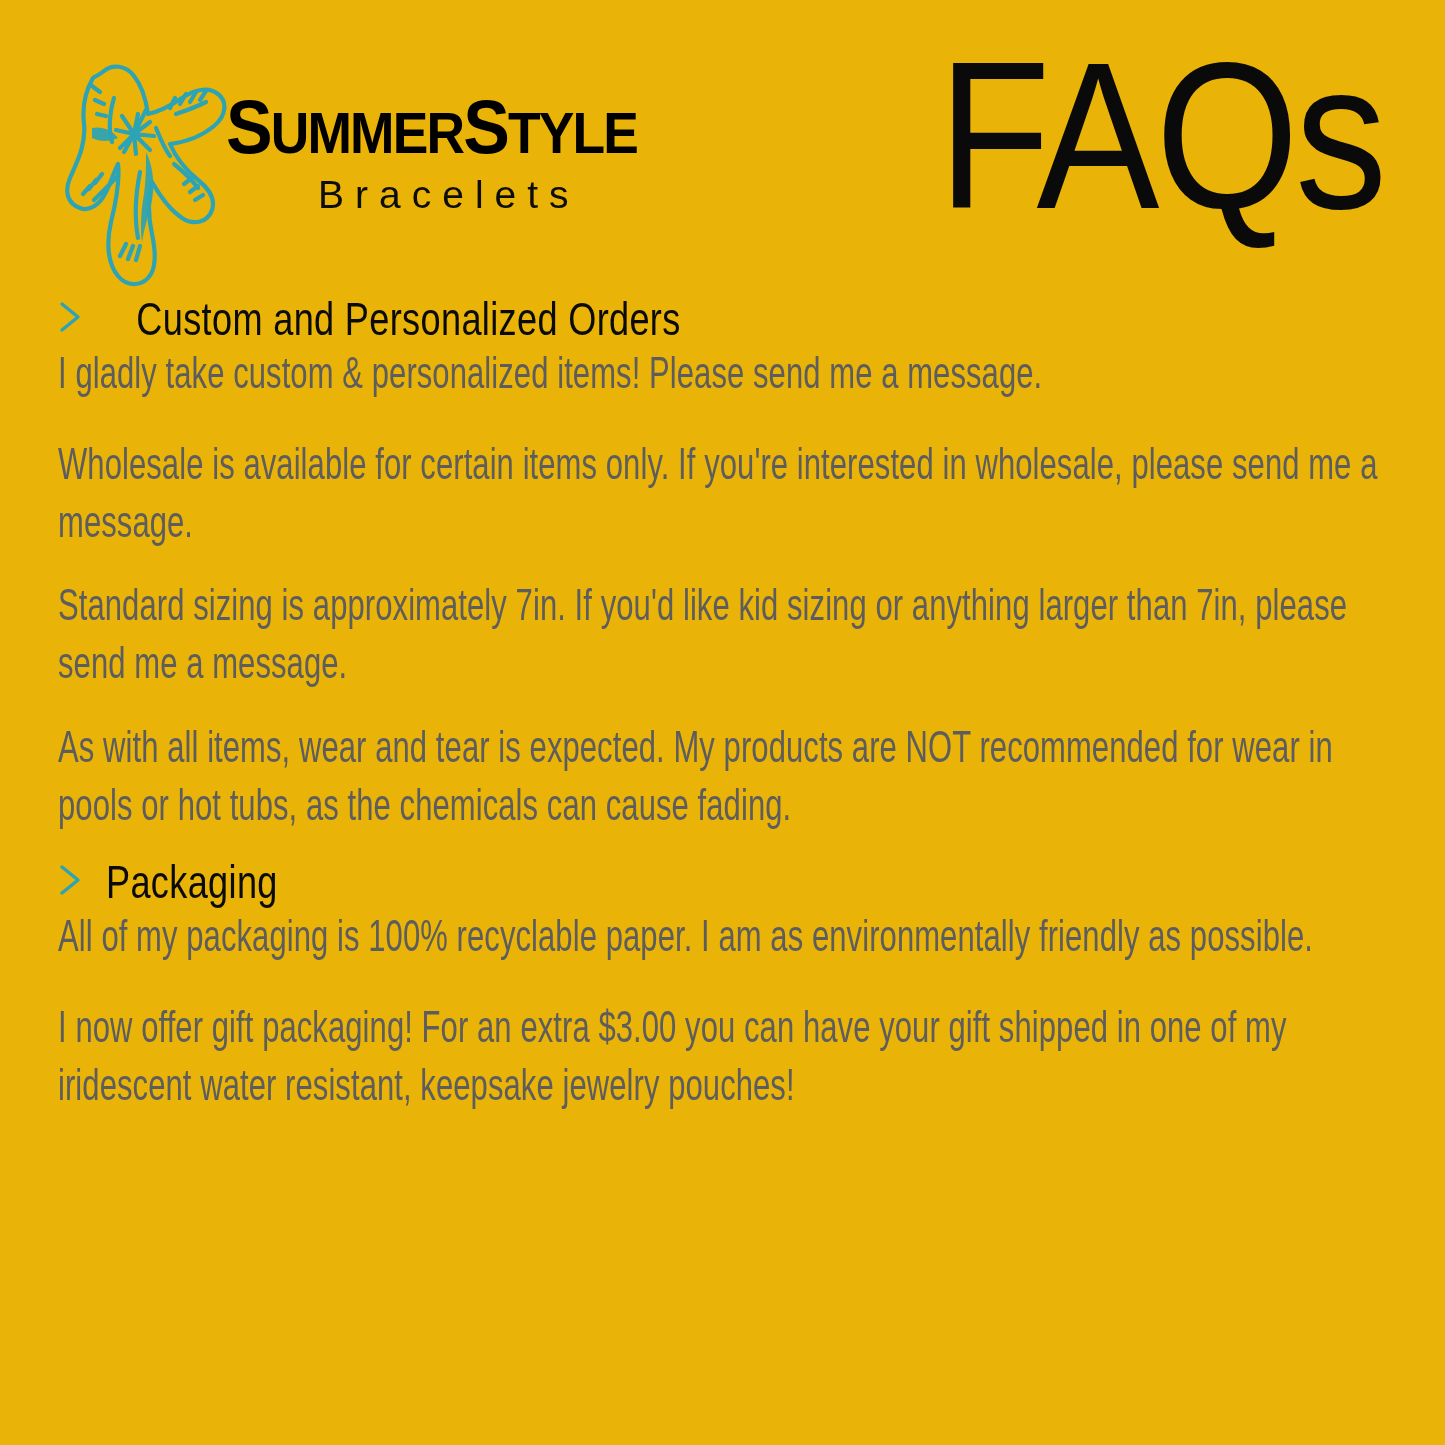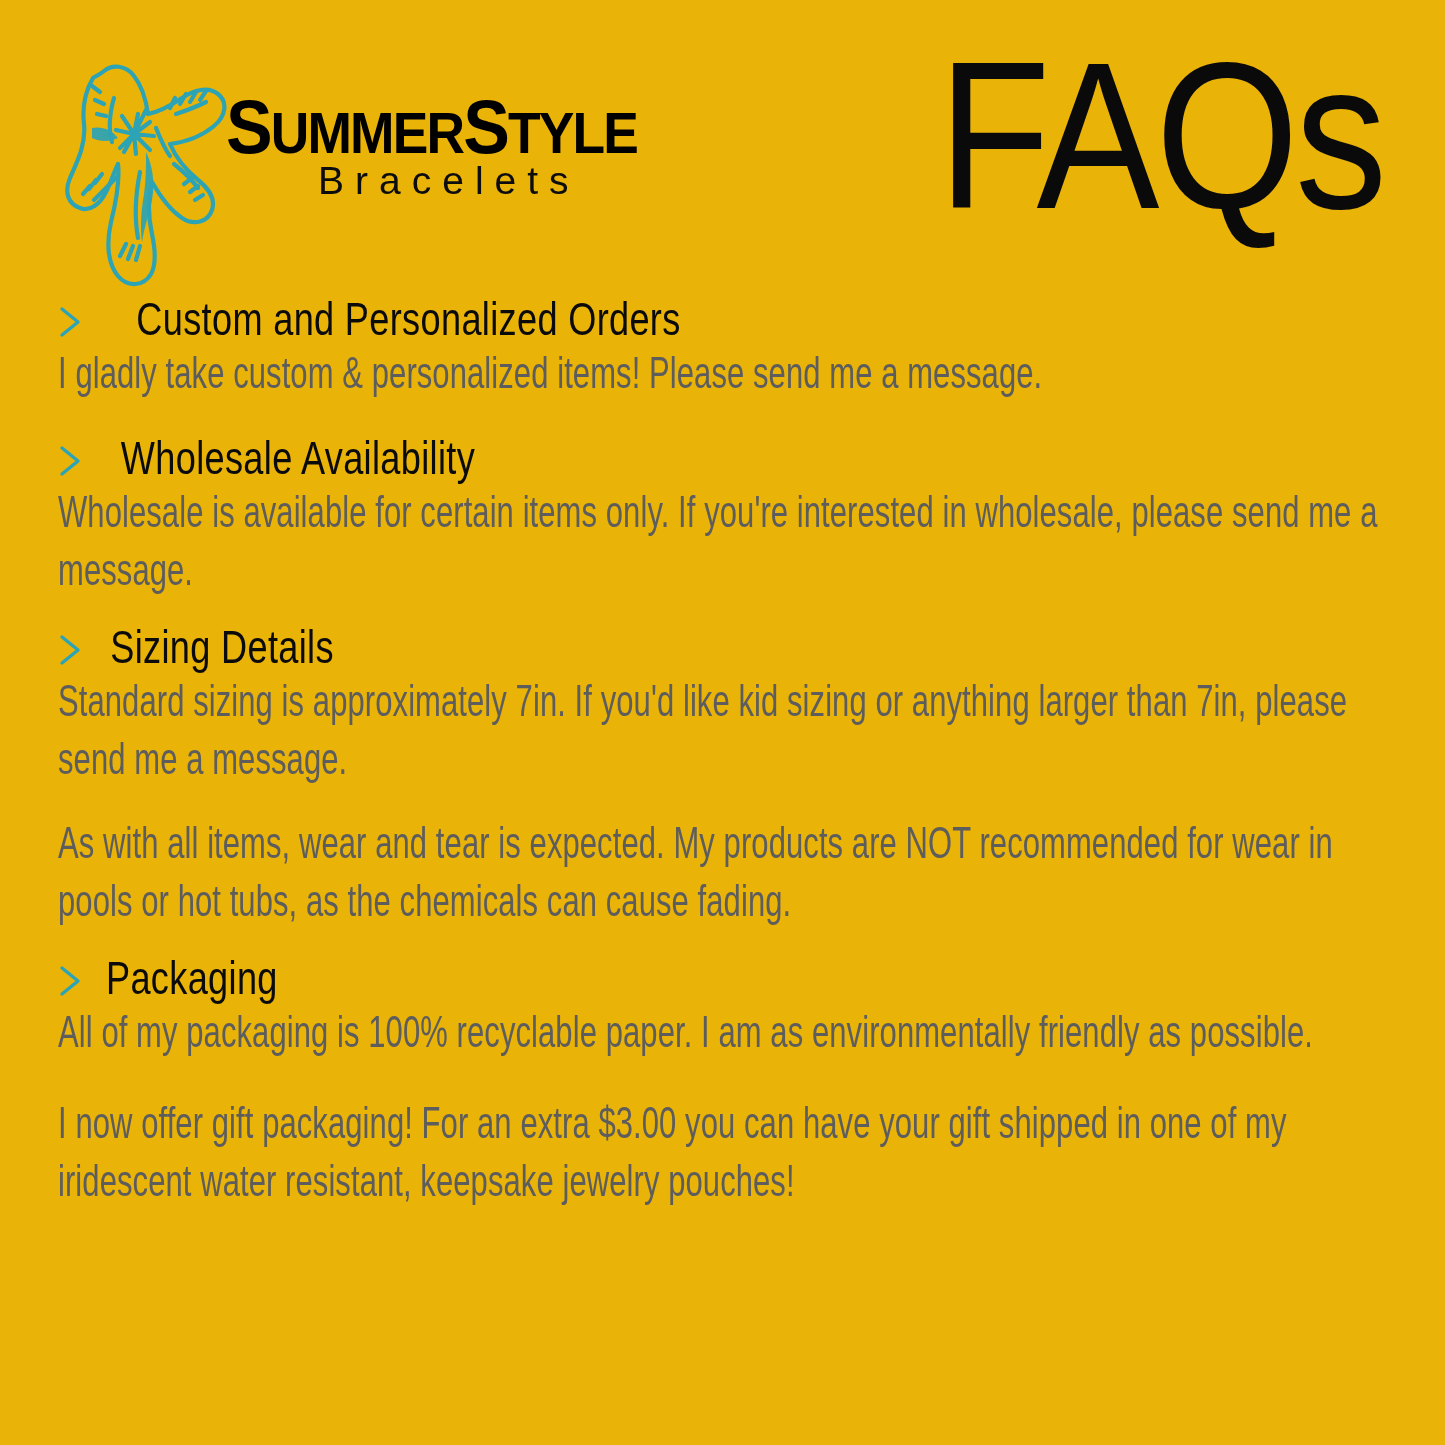--- a/index.html
+++ b/index.html
@@ -64,21 +64,21 @@
   }
   .brand-wordmark .cap { font-size: 76px; }
   .brand-wordmark .sm  { font-size: 58px; }
 
   .brand-sub {
     font-family: "Liberation Sans", sans-serif;
     font-weight: 400;
     font-size: 39px;
     letter-spacing: 11px;
     color: #0d0d0d;
-    margin-top: 0;
+    margin-top: 14px;
     margin-left: 92px;
     white-space: nowrap;
   }
 
   .faq-title {
     position: absolute;
     right: 62px;
     top: 30px;
     font-family: "Liberation Sans", sans-serif;
     font-weight: 400;
@@ -98,21 +98,21 @@
     margin-top: 12px;
   }
 
   .faq-item {
     margin-bottom: 40px;
   }
   .faq-item:last-child { margin-bottom: 0; }
 
   .faq-question {
     display: flex;
-    align-items: center;
+    align-items: flex-start;
     margin: 0 0 4px 0;
     white-space: nowrap;
   }
 
   .chev {
     flex: 0 0 auto;
     width: 26px;
     height: 34px;
     margin-right: 8px;
     position: relative;
@@ -206,36 +206,24 @@
       <div class="faq-question">
         <svg class="chev" viewBox="0 0 26 34" aria-hidden="true">
           <path d="M4 4 L20 17 L4 30" fill="none" stroke="#2CA4B6" stroke-width="3.4" stroke-linecap="round" stroke-linejoin="round"></path>
         </svg>
         <span class="q-text">Custom and Personalized Orders</span>
       </div>
       <div class="faq-answer">I gladly take custom &amp; personalized items! Please send me a message.</div>
     </div>
 
     <div class="faq-item">
-      <div class="faq-question">
-        <svg class="chev" viewBox="0 0 26 34" aria-hidden="true">
-          <path d="M4 4 L20 17 L4 30" fill="none" stroke="#2CA4B6" stroke-width="3.4" stroke-linecap="round" stroke-linejoin="round"></path>
-        </svg>
-        <span class="q-text">Wholesale Availability</span>
-      </div>
       <div class="faq-answer">Wholesale is available for certain items only. If you're interested in wholesale, please send me a message.</div>
     </div>
 
     <div class="faq-item">
-      <div class="faq-question">
-        <svg class="chev" viewBox="0 0 26 34" aria-hidden="true">
-          <path d="M4 4 L20 17 L4 30" fill="none" stroke="#2CA4B6" stroke-width="3.4" stroke-linecap="round" stroke-linejoin="round"></path>
-        </svg>
-        <span class="q-text">Sizing Details</span>
-      </div>
       <div class="faq-answer">Standard sizing is approximately 7in. If you'd like kid sizing or anything larger than 7in, please send me a message.</div>
     </div>
 
     <div class="faq-item">
       <div class="faq-answer">As with all items, wear and tear is expected. My products are NOT recommended for wear in pools or hot tubs, as the chemicals can cause fading.</div>
     </div>
 
     <div class="faq-item">
       <div class="faq-question">
         <svg class="chev" viewBox="0 0 26 34" aria-hidden="true">

